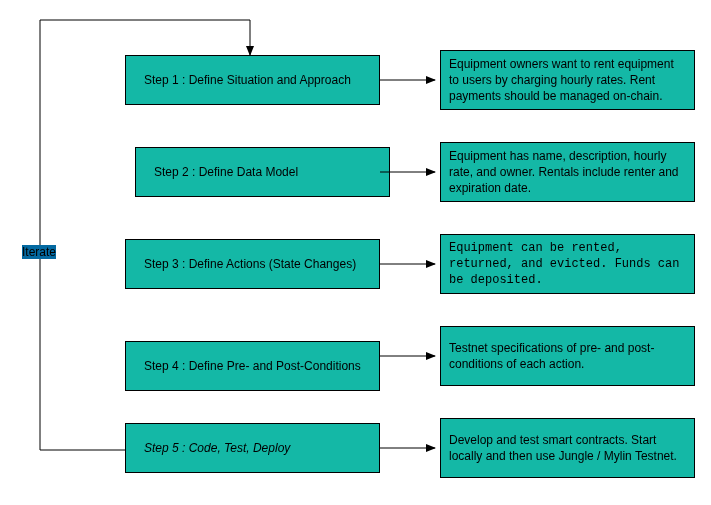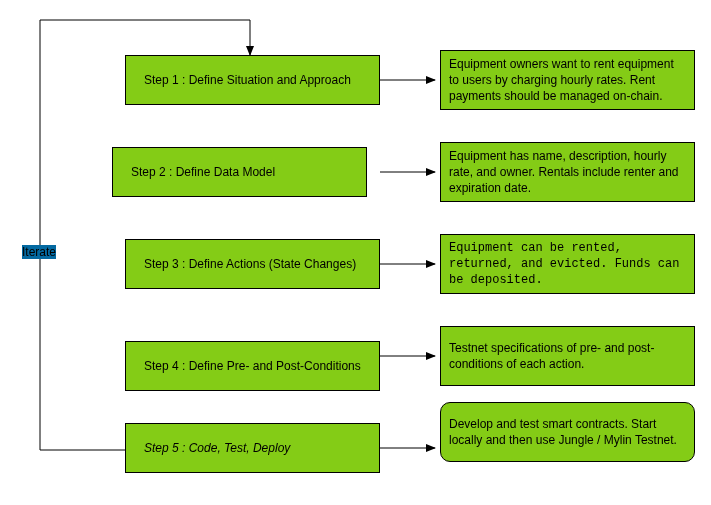--- a/index.html
+++ b/index.html
@@ -10,21 +10,21 @@
     height: 505px;
     background: #fff;
     font-family: Arial, Helvetica, sans-serif;
     font-size: 12px;
     color: #000;
     position: relative;
   }
   .box {
     position: absolute;
     border: 1px solid #000;
-    background: #84cc16;
+    background: #14b8a6;
     padding: 6px 8px;
     display: flex;
     align-items: center;
   }
   .step-box {
     width: 255px;
     height: 50px;
     padding-left: 18px;
   }
   .desc-box {
@@ -61,21 +61,21 @@
 <div class="box step-box" style="left:125px;top:55px;">
   <span>Step 1 :  Define Situation and Approach</span>
 </div>
 <svg class="arrow" style="left:380px;top:76px;width:60px;height:10px">
   <line x1="0" y1="4" x2="55" y2="4" stroke="#000" stroke-width="1" marker-end="url(#arrowhead)"></line>
 </svg>
 <div class="box desc-box" style="left:440px;top:50px;">
   <span>Equipment owners want to rent equipment to users by charging hourly rates. Rent payments should be managed on-chain.</span>
 </div>
 
-<div class="box step-box" style="left:112px;top:147px;text-align:right;">
+<div class="box step-box" style="left:135px;top:147px;text-align:right;">
   <span>Step 2 : Define Data Model</span>
 </div>
 <svg class="arrow" style="left:380px;top:168px;width:60px;height:10px">
   <line x1="0" y1="4" x2="55" y2="4" stroke="#000" stroke-width="1" marker-end="url(#arrowhead)"></line>
 </svg>
 <div class="box desc-box" style="left:440px;top:142px;">
   <span>Equipment has name, description, hourly rate, and owner. Rentals include renter and expiration date.</span>
 </div>
 
 <div class="box step-box" style="left:125px;top:239px;">
@@ -97,15 +97,15 @@
 <div class="box desc-box" style="left:440px;top:326px;">
   <span>Testnet specifications of pre- and post-conditions of each action.</span>
 </div>
 
 <div class="box step-box" style="left:125px;top:423px;font-style:italic;">
   <span>Step 5 : Code, Test, Deploy</span>
 </div>
 <svg class="arrow" style="left:380px;top:444px;width:60px;height:10px">
   <line x1="0" y1="4" x2="55" y2="4" stroke="#000" stroke-width="1" marker-end="url(#arrowhead)"></line>
 </svg>
-<div class="box desc-box" style="left:440px;top:402px;border-radius:10px;">
+<div class="box desc-box" style="left:440px;top:418px;">
   <span>Develop and test smart contracts. Start locally and then use Jungle / Mylin Testnet.</span>
 </div>
 
 </body></html>

